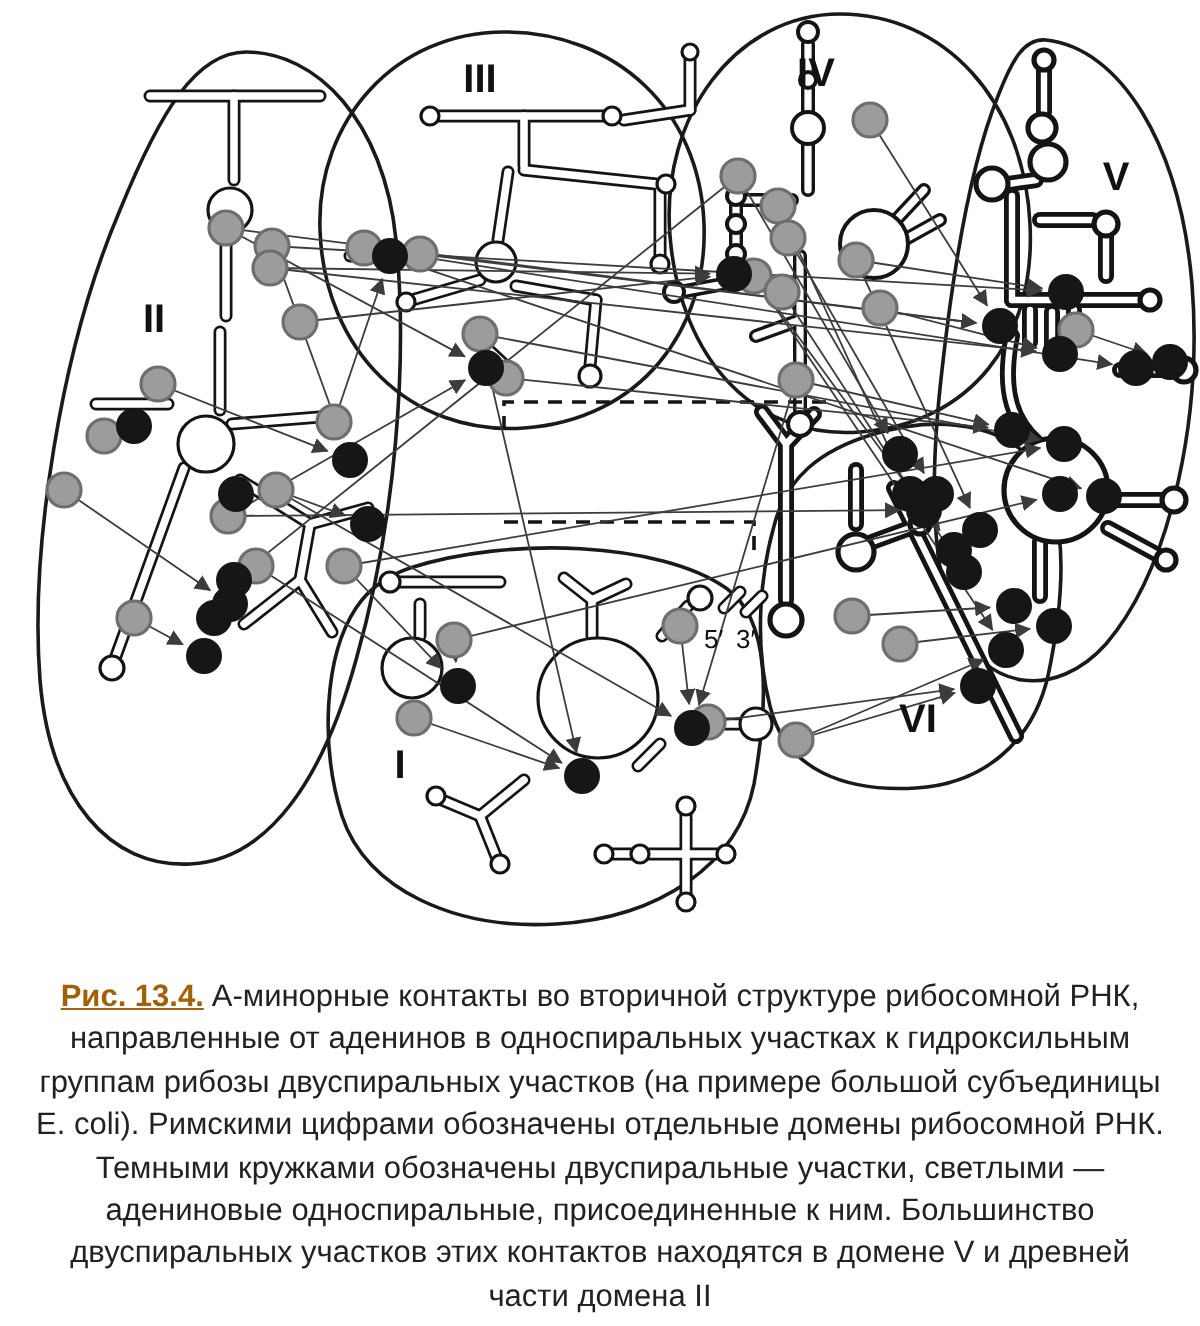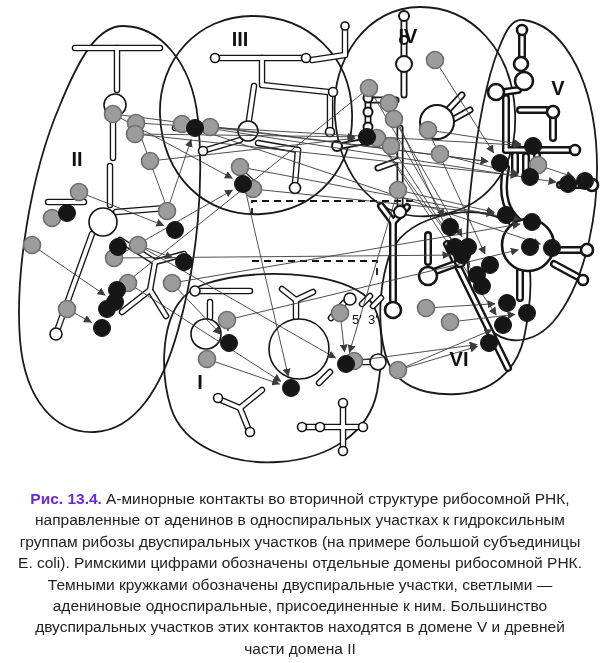--- a/index.html
+++ b/index.html
@@ -10,21 +10,21 @@
   g.tube{fill:none;stroke:#141414;stroke-linecap:round;stroke-linejoin:round;}
   .loopset circle{fill:#ffffff;}
   .loops-thin{stroke:#141414;stroke-width:1.6;}
   .loops-med{stroke:#141414;stroke-width:2;}
   .loops-thick{stroke:#141414;stroke-width:2.6;}
   .dashbox{fill:none;stroke:#141414;stroke-width:1.8;stroke-dasharray:7 5;}
   .dlabel{font-family:"Liberation Sans",sans-serif;font-weight:bold;font-size:20px;fill:#111;}
   .elabel{font-family:"Liberation Sans",sans-serif;font-size:13px;fill:#111;}
   .caption{max-width:572px;margin:10px auto 0 auto;text-align:center;
            font-size:15.5px;line-height:21.4px;color:#222;}
-  .caption b{margin-right:4px;color:#6d28d9;}
+  .caption b{margin-right:4px;color:#a16207;text-decoration:underline;}
 </style>
 </head>
 <body>
 
 <figure class="fig" style="margin:0;">
   <svg viewBox="0 0 600 478" width="600" height="478">
     <defs>
       <marker id="arrow" markerUnits="userSpaceOnUse" markerWidth="8" markerHeight="8" refX="7.5" refY="4" orient="auto">
         <path d="M0,0 L8,4 L0,8 Z" fill="#3c3c3c"></path>
       </marker>

